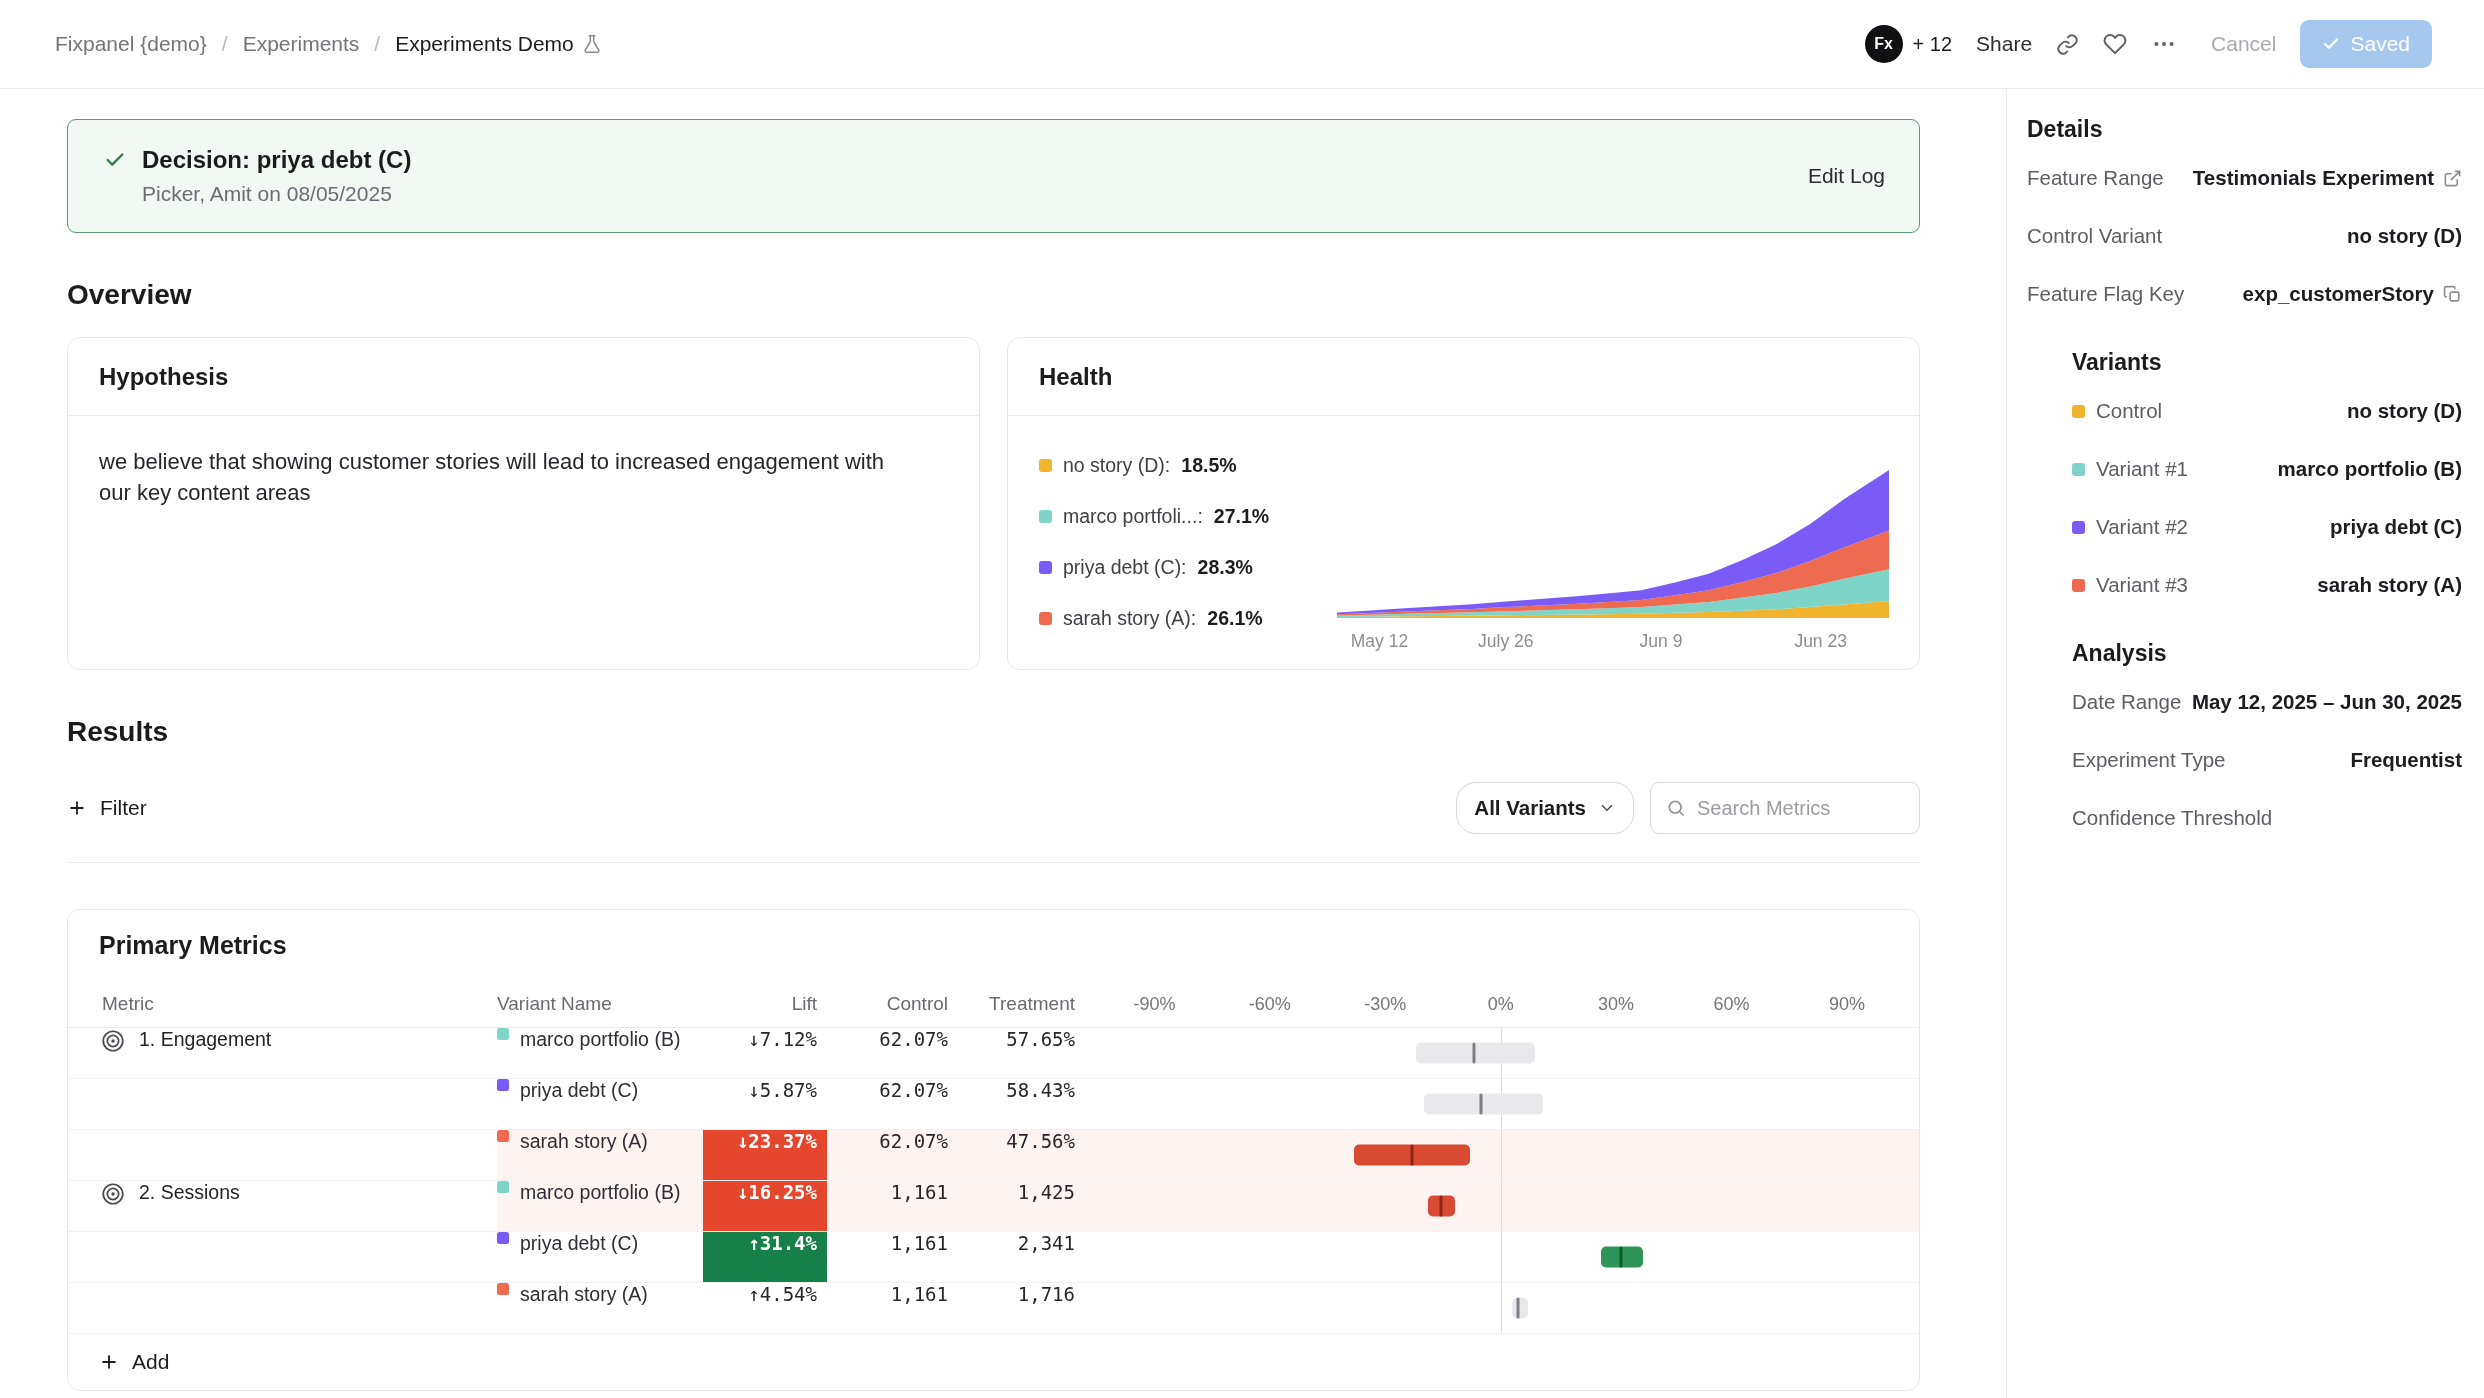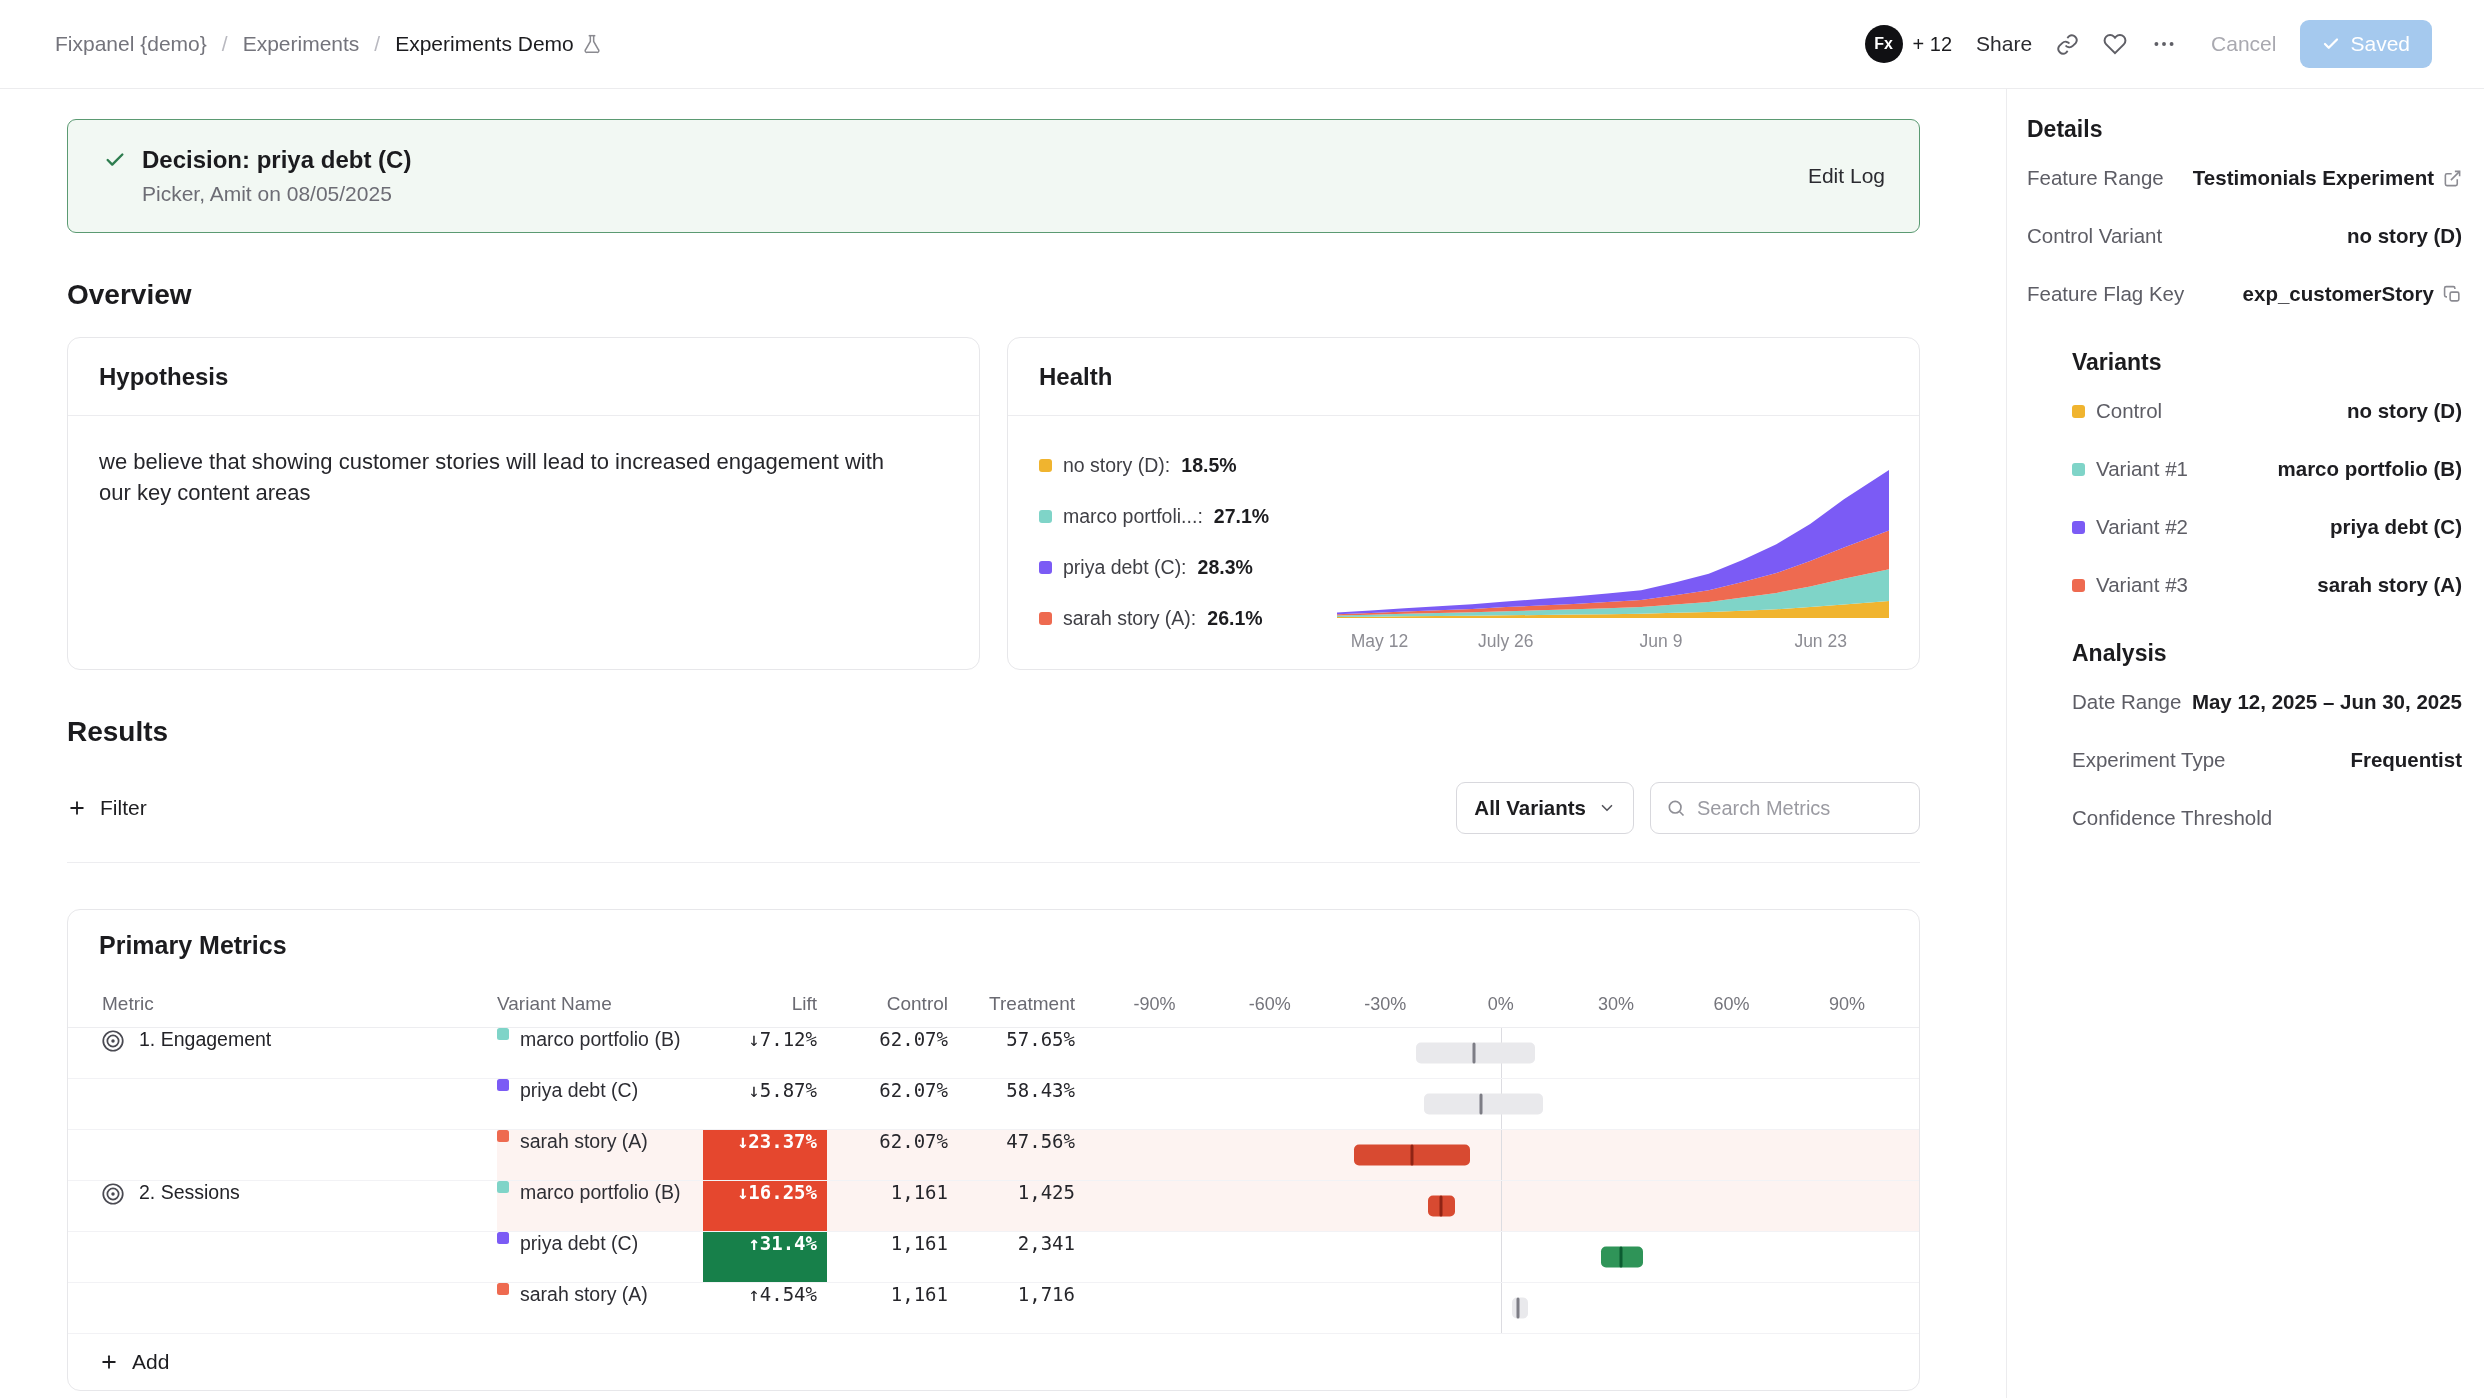--- a/index.html
+++ b/index.html
@@ -56,21 +56,21 @@
   .health-svg { width: 100%; height: 160px; display: block; }
   .chart-xlabels { position: relative; height: 28px; margin-top: 6px; font-size: 17.5px; color: #8c8c93; }
   .chart-xlabels span { position: absolute; top: 2px; transform: translateX(-30%); white-space: nowrap; }
 
   
   .filter-row { margin-top: 34px; display: flex; align-items: center; justify-content: space-between; }
   .filter-btn { display: flex; align-items: center; gap: 13px; font-size: 21px; font-weight: 500;
                 color: #1d1d20; background: none; border: none; font-family: inherit; }
   .filter-right { display: flex; gap: 16px; align-items: center; }
   .variants-dd { display: flex; align-items: center; gap: 12px; height: 52px; padding: 0 17px;
-                 border: 1px solid #d8d8dd; border-radius: 9px; font-size: 20.5px; font-weight: 600;
+                 border: 1px solid #d8d8dd; border-radius: 20px; font-size: 20.5px; font-weight: 600;
                  background: #fff; font-family: inherit; color: #1d1d20; }
   .variants-dd .chev { color: #55555c; display: flex; }
   .search-box { display: flex; align-items: center; gap: 11px; height: 52px; width: 270px;
                 padding: 0 15px; border: 1px solid #d8d8dd; border-radius: 9px; color: #8f8f96; background: #fff; }
   .search-box input { border: none; outline: none; flex: 1; min-width: 0; font-size: 20px; font-family: inherit; color: #2b2b30; background: transparent; }
   .search-box input::placeholder { color: #9b9ba2; }
   .results-divider { border: none; border-top: 1px solid #ededf0; margin-top: 28px; }
 
   
   .metrics-card { margin-top: 46px; border: 1px solid #e7e7ea; border-radius: 13px; overflow: hidden; background: #fff; }

